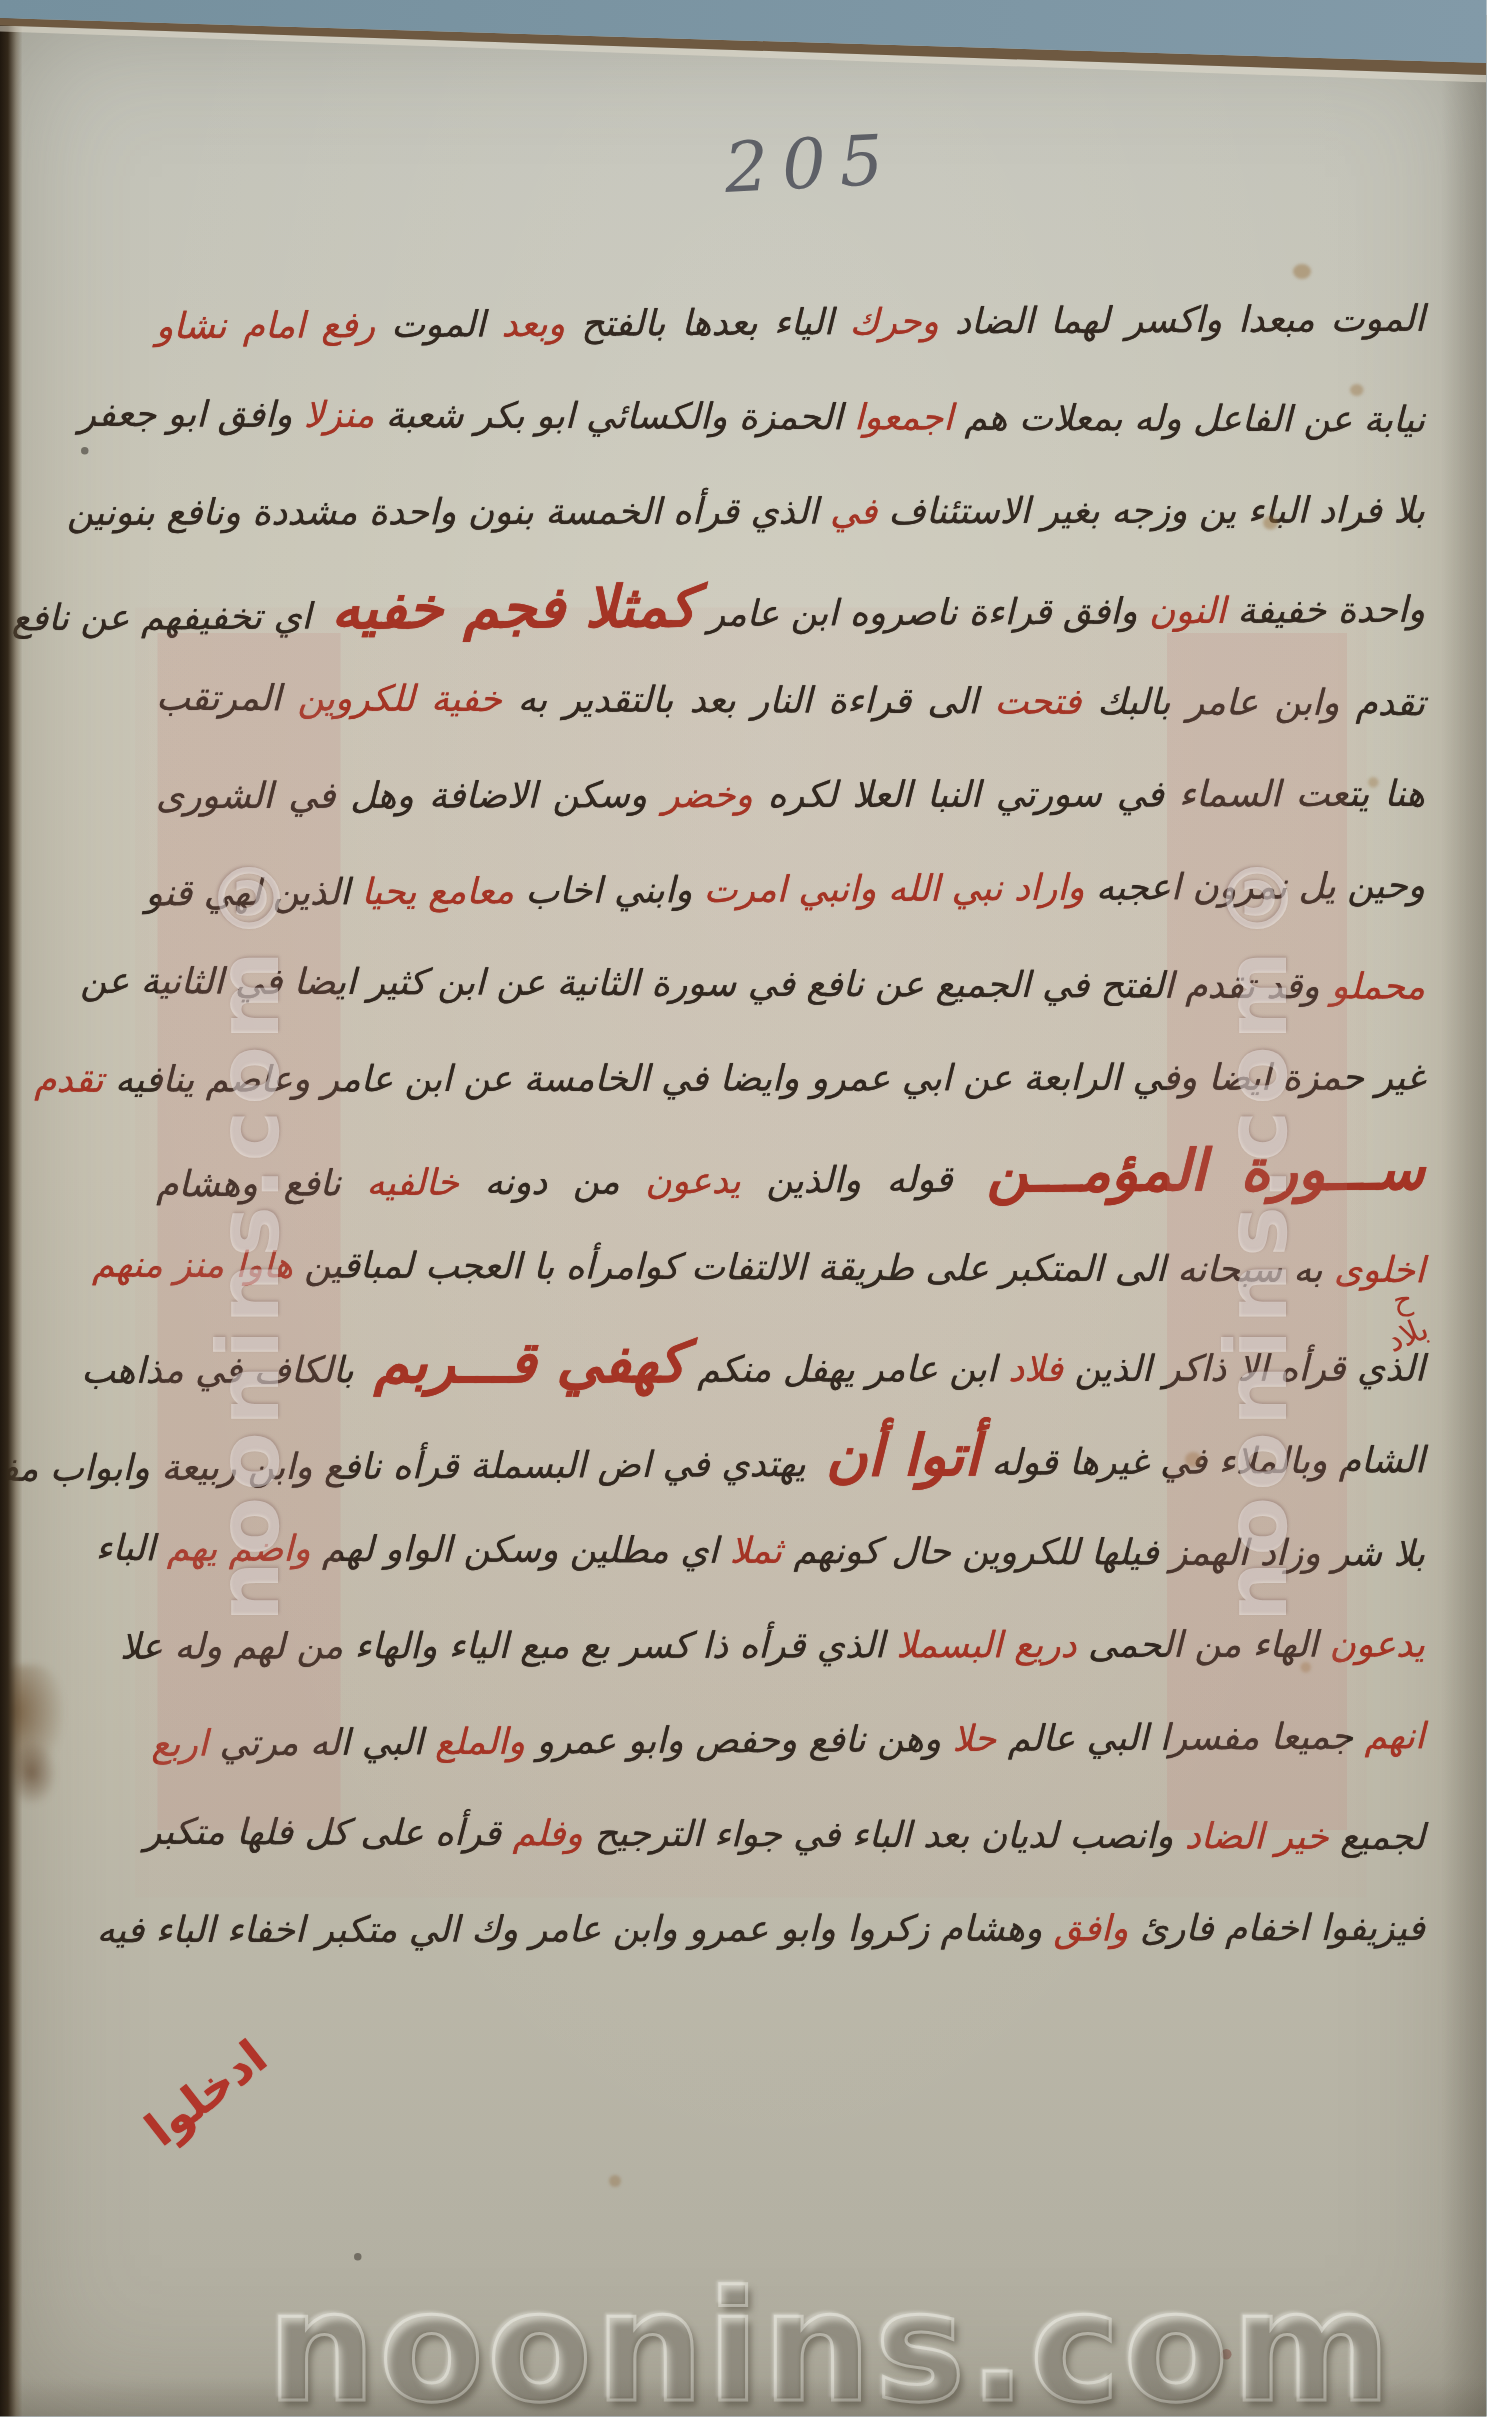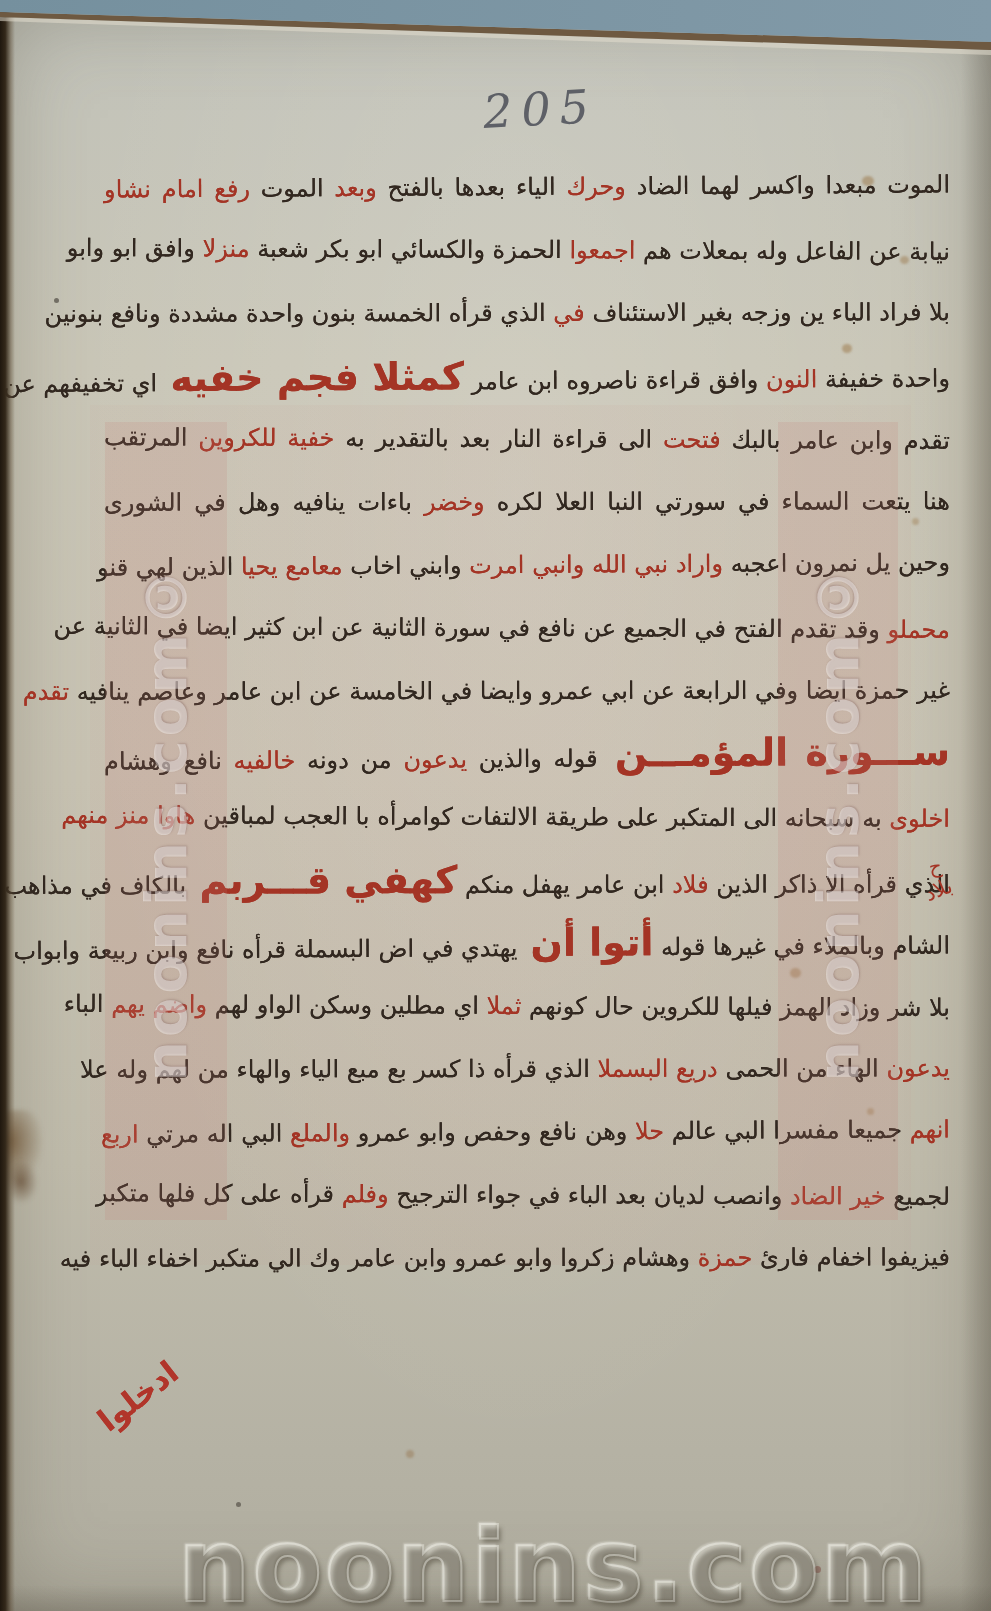--- a/index.html
+++ b/index.html
@@ -37,22 +37,23 @@
   .bottom-shade{position:absolute;left:0;right:0;bottom:0;height:26px;z-index:6;
     background:linear-gradient(0deg,rgba(66,60,48,0.22),rgba(66,60,48,0));}
   
   .pagenum{
     position:absolute;top:72px;left:483px;z-index:3;
     font-family:"DejaVu Serif",serif;font-style:italic;
     font-size:46px;letter-spacing:9px;color:#4c4f58;
     transform:rotate(-3deg);opacity:.85;
   }
   .textblock{
-    position:absolute;left:104px;top:146px;width:846px;z-index:3;
+    position:absolute;left:104px;top:174px;width:846px;z-index:3;
     direction:rtl;
+    font-style:italic;
   }
   .line{
     height:63px;line-height:63px;white-space:nowrap;
     text-align:justify;text-align-last:justify;-moz-text-align-last:justify;
     font-size:24px;
   }
   .line.l0{transform:rotate(-0.35deg);}
   .line.l1{transform:rotate(0.25deg);}
   .line.l2{transform:rotate(-0.1deg);}
   .ink{color:#322820;text-shadow:0 0 .5px #322820;}
@@ -99,37 +100,37 @@
     <span class="vtext">noonins.com©</span>
   </div>
   <div class="band band-right">
     <span class="vtext">noonins.com©</span>
   </div>
 
   <div class="pagenum">205</div>
 
   <div class="textblock" id="lines">
       <div class="line l0"><span class="ink">الموت مبعدا واكسر لهما الضاد </span><span class="red">وحرك </span><span class="ink">الياء بعدها بالفتح </span><span class="red">وبعد </span><span class="ink">الموت </span><span class="red">رفع امام نشاو</span></div>
-      <div class="line l1"><span class="ink">نيابة عن الفاعل وله بمعلات هم </span><span class="red">اجمعوا </span><span class="ink">الحمزة والكسائي ابو بكر شعبة </span><span class="red">منزلا </span><span class="ink">وافق ابو وابو</span></div>
+      <div class="line l1"><span class="ink">نيابة عن الفاعل وله بمعلات هم </span><span class="red">اجمعوا </span><span class="ink">الحمزة والكسائي ابو بكر شعبة </span><span class="red">منزلا </span><span class="ink">وافق ابو جعفر</span></div>
       <div class="line l2"><span class="ink">بلا فراد الباء ين وزجه بغير الاستئناف </span><span class="red">في </span><span class="ink">الذي قرأه الخمسة بنون واحدة مشددة ونافع بنونين</span></div>
       <div class="line l0"><span class="ink">واحدة خفيفة </span><span class="red">النون </span><span class="ink">وافق قراءة ناصروه ابن عامر </span><span class="red big">كمثلا فجم خفيه </span><span class="ink">اي تخفيفهم عن نافع بدلجزو كملا</span></div>
       <div class="line l1"><span class="ink">تقدم وابن عامر بالبك </span><span class="red">فتحت </span><span class="ink">الى قراءة النار بعد بالتقدير به </span><span class="red">خفية للكروين </span><span class="ink">المرتقب</span></div>
-      <div class="line l2"><span class="ink">هنا يتعت السماء في سورتي النبا العلا لكره </span><span class="red">وخضر </span><span class="ink">باءات ينافيه وهل في الشورى</span></div>
+      <div class="line l2"><span class="ink">هنا يتعت السماء في سورتي النبا العلا لكره </span><span class="red">وخضر </span><span class="ink">وسكن الاضافة وهل في الشورى</span></div>
       <div class="line l0"><span class="ink">وحين يل نمرون اعجبه </span><span class="red">واراد نبي الله وانبي امرت </span><span class="ink">وابني اخاب </span><span class="red">معامع يحيا </span><span class="ink">الذين لهي قنو</span></div>
       <div class="line l1"><span class="red">محملو </span><span class="ink">وقد تقدم الفتح في الجميع عن نافع في سورة الثانية عن ابن كثير ايضا في الثانية عن</span></div>
       <div class="line l2"><span class="ink">غير حمزة ايضا وفي الرابعة عن ابي عمرو وايضا في الخامسة عن ابن عامر وعاصم ينافيه </span><span class="red">تقدم</span></div>
       <div class="line l0"><span class="red big">ســـورة المؤمـــن </span><span class="ink">قوله والذين </span><span class="red">يدعون </span><span class="ink">من دونه </span><span class="red">خالفيه </span><span class="ink">نافع وهشام</span></div>
       <div class="line l1"><span class="red">اخلوى </span><span class="ink">به سبحانه الى المتكبر على طريقة الالتفات كوامرأه با العجب لمباقين </span><span class="red">هاوا منز منهم</span></div>
       <div class="line l2"><span class="ink">الذي قرأه الا ذاكر الذين </span><span class="red">فلاد </span><span class="ink">ابن عامر يهفل منكم </span><span class="red big">كهفي قـــربم </span><span class="ink">بالكاف في مذاهب</span></div>
       <div class="line l0"><span class="ink">الشام وبالملاء في غيرها قوله </span><span class="red big">أتوا أن </span><span class="ink">يهتدي في اض البسملة قرأه نافع وابن ربيعة وابواب مفتوحة</span></div>
       <div class="line l1"><span class="ink">بلا شر وزاد الهمز فيلها للكروين حال كونهم </span><span class="red">ثملا </span><span class="ink">اي مطلين وسكن الواو لهم </span><span class="red">واضم يهم </span><span class="ink">الباء</span></div>
       <div class="line l2"><span class="red">يدعون </span><span class="ink">الهاء من الحمى </span><span class="red">دريع البسملا </span><span class="ink">الذي قرأه ذا كسر بع مبع الياء والهاء من لهم وله علا</span></div>
       <div class="line l0"><span class="red">انهم </span><span class="ink">جميعا مفسرا البي عالم </span><span class="red">حلا </span><span class="ink">وهن نافع وحفص وابو عمرو </span><span class="red">والملع </span><span class="ink">البي اله مرتي </span><span class="red">اربع</span></div>
       <div class="line l1"><span class="ink">لجميع </span><span class="red">خير الضاد </span><span class="ink">وانصب لديان بعد الباء في جواء الترجيح </span><span class="red">وفلم </span><span class="ink">قرأه على كل فلها متكبر</span></div>
-      <div class="line l2"><span class="ink">فيزيفوا اخفام فارئ </span><span class="red">حمزة </span><span class="ink">وهشام زكروا وابو عمرو وابن عامر وك الي متكبر اخفاء الباء فيه</span></div>
+      <div class="line l2"><span class="ink">فيزيفوا اخفام فارئ </span><span class="red">وافق </span><span class="ink">وهشام زكروا وابو عمرو وابن عامر وك الي متكبر اخفاء الباء فيه</span></div>
     </div>
 
   <div class="margin-note">
     <span class="mn1">ح</span>
     <span class="mn2">بلاد</span>
   </div>
 
   <div class="catchword">ادخلوا</div>
 
   <div class="wm-bottom">noonins.com</div>

